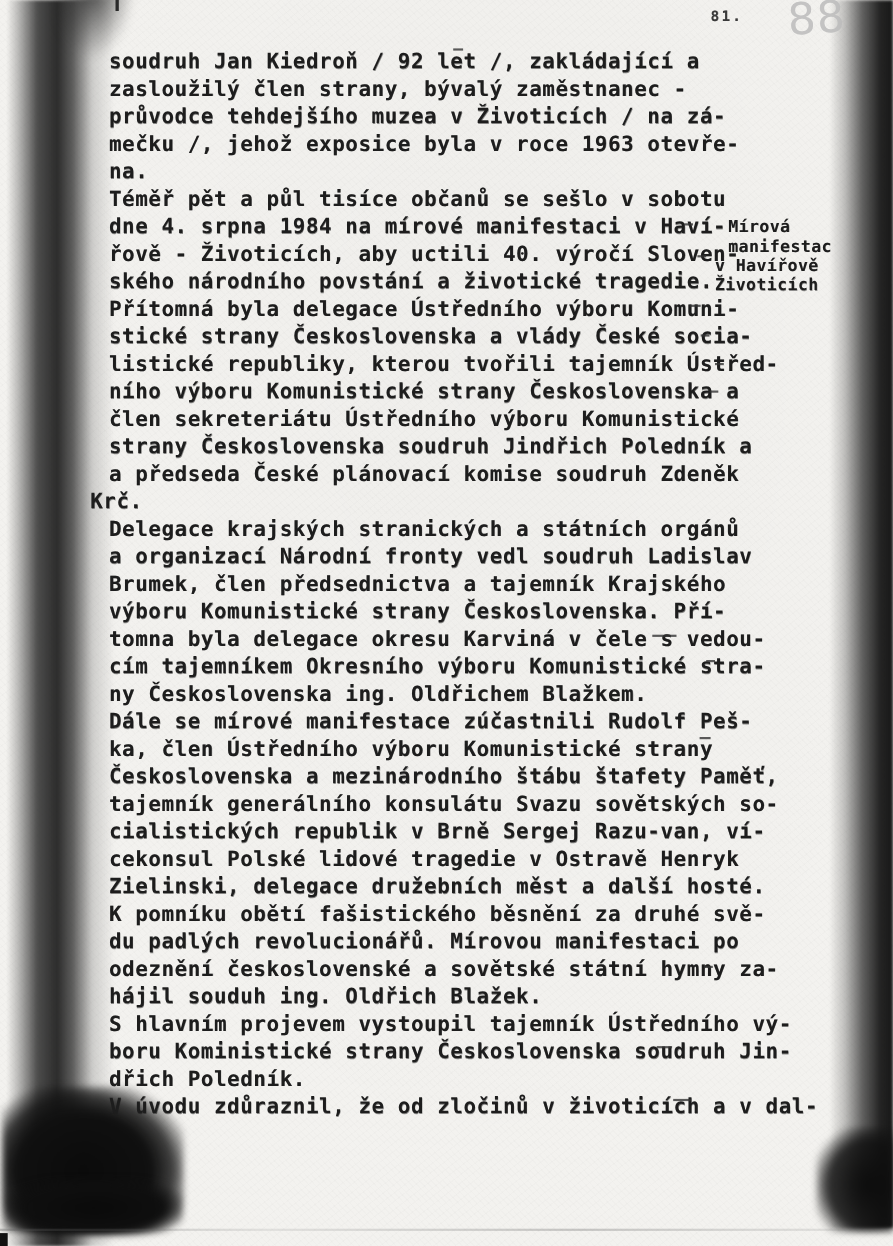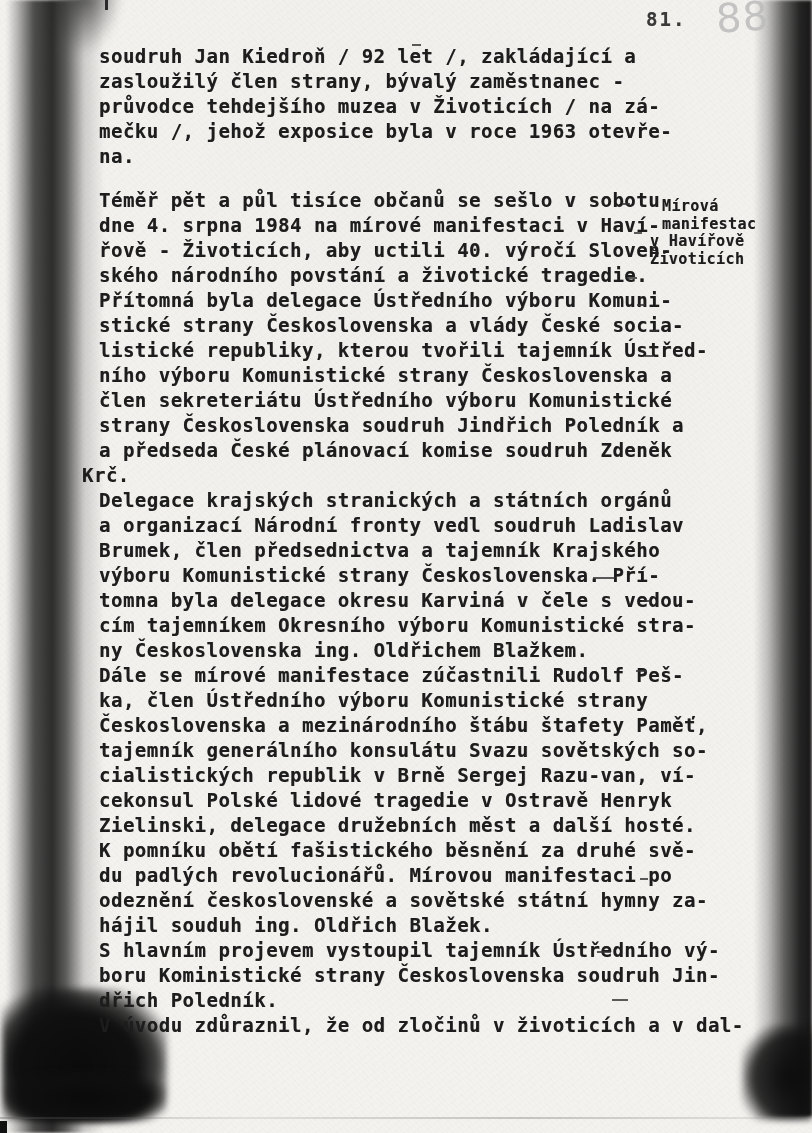--- a/index.html
+++ b/index.html
@@ -65,34 +65,34 @@
     position:absolute;left:105px;top:0;width:3px;height:10px;background:#2a2a2a;filter:blur(.5px);
   }
   
   .text-block{
     position:absolute;left:99px;top:44px;width:575px;
     font-size:19px;line-height:25px;font-weight:bold;
     letter-spacing:.5px;
     text-shadow:.3px .3px 0 rgba(25,25,25,.5);
     white-space:nowrap;
   }
-  .block + .block{margin-top:19px;}
+  .block + .block{margin-top:0;}
   .line{height:25px;}
   .line.outdent{margin-left:-17px;}
   .margin-note{
     position:absolute;left:630px;top:198px;width:150px;
     font-size:15px;line-height:17.5px;font-weight:bold;letter-spacing:.4px;
     text-shadow:.3px .3px 0 rgba(25,25,25,.45);
     white-space:nowrap;
     margin-left:20px;
   }
   .margin-note .mline.indent{padding-left:12px;}
   .page-number-typed{
     position:absolute;left:646px;top:8px;
-    font-size:19px;font-weight:bold;letter-spacing:2px;color:#3a3a3a;
+    font-size:13px;font-weight:bold;letter-spacing:2px;color:#3a3a3a;
     text-shadow:.3px .3px 0 rgba(40,40,40,.4);
   }
   .page-number-pencil{
     position:absolute;left:716px;top:-6px;
     font-family:"DejaVu Sans", sans-serif;
     font-size:40px;font-weight:400;color:var(--pencil,#bcbcbc);
     transform:rotate(-4deg);opacity:.85;letter-spacing:1px;
   }
   .proof-mark{position:absolute;background:#333;opacity:.8;}
 </style>

